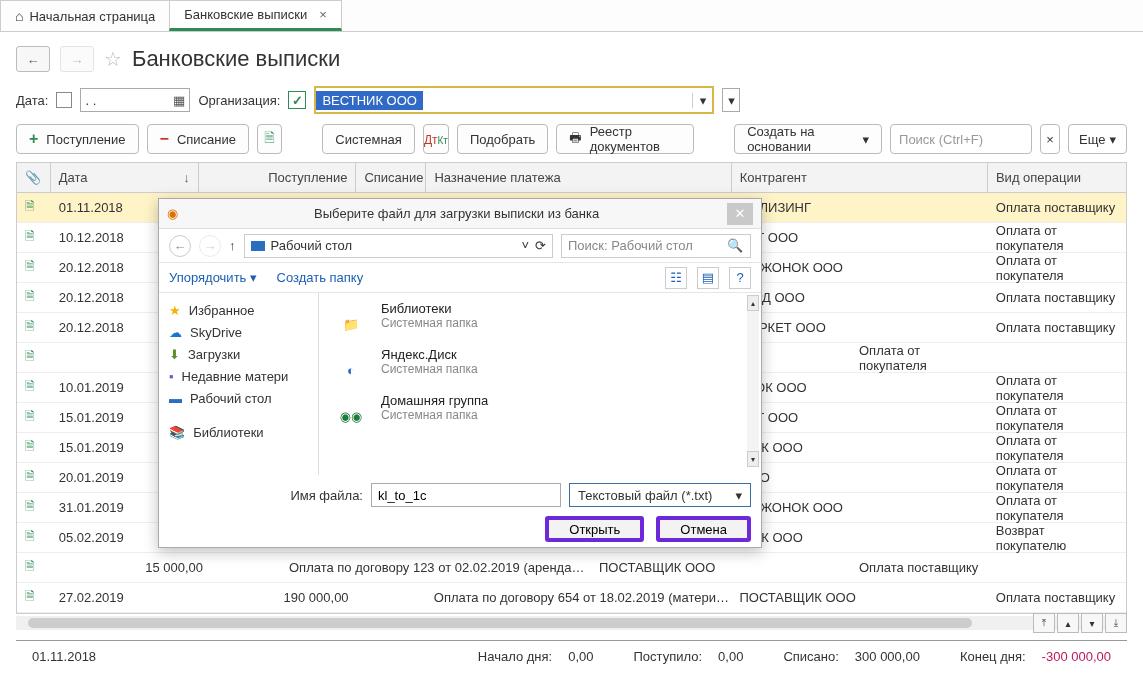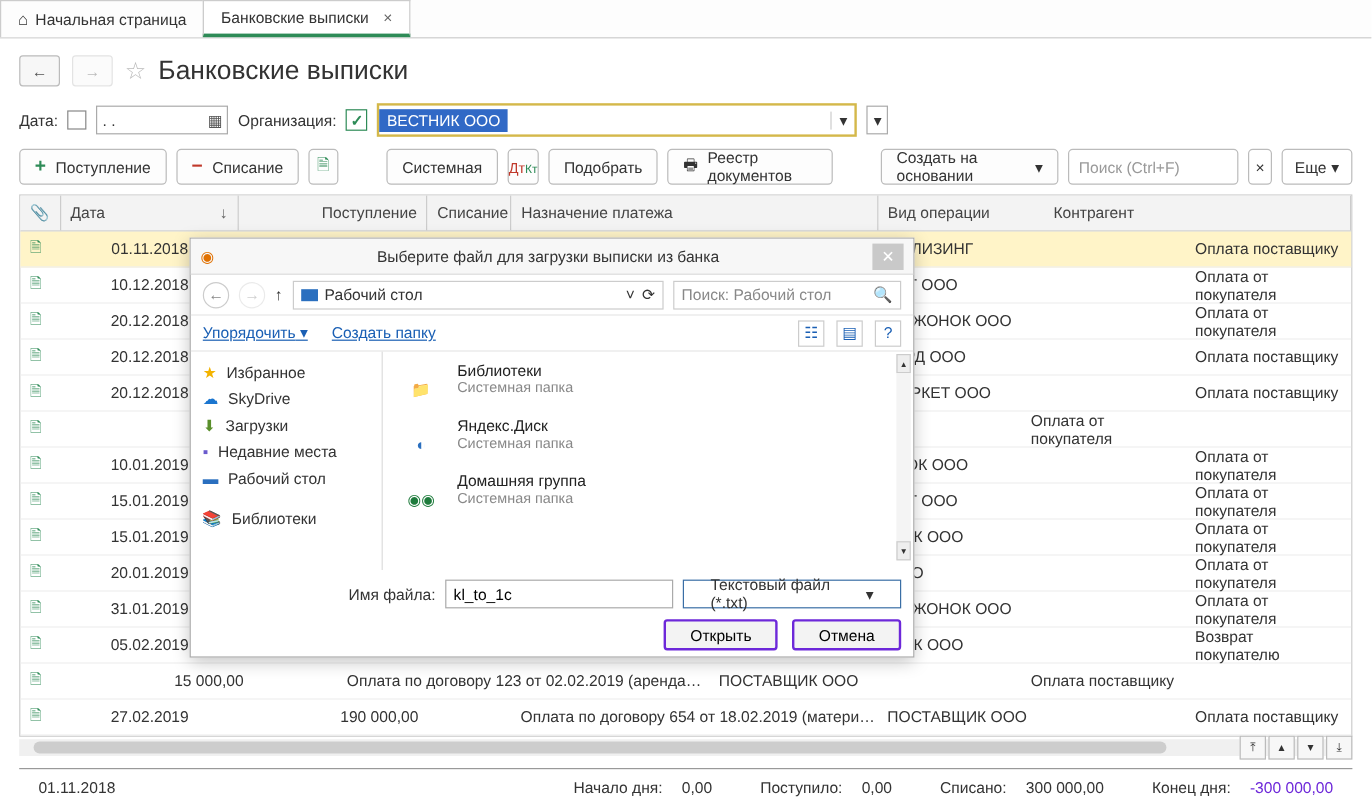--- a/index.html
+++ b/index.html
@@ -26,68 +26,68 @@
 .btn { border:1px solid #bbb; background:#fdfdfd; height:30px; padding:0 12px; display:flex; align-items:center; gap:8px; border-radius:4px; cursor:pointer;}
 .btn-icon { width:30px; padding:0; justify-content:center;}
 .plus { color:#2e8b57; font-weight:bold; font-size:16px;}
 .minus { color:#c0392b; font-weight:bold; font-size:16px;}
 .search-box { border:1px solid #bbb; height:30px; width:170px; display:flex; align-items:center; padding:0 8px; color:#999; border-radius:4px;}
 .x-btn { border:1px solid #bbb; width:24px; height:30px; display:flex; align-items:center; justify-content:center; border-radius:4px;}
 .more-btn { border:1px solid #bbb; height:30px; padding:0 10px; display:flex; align-items:center; gap:4px; border-radius:4px;}
 .grid { border:1px solid #ccc; margin:0 16px;}
 .ghead { display:flex; background:#f3f3f3; border-bottom:1px solid #ccc; height:30px; align-items:center;}
 .gh { border-right:1px solid #ccc; padding:0 8px; height:100%; display:flex; align-items:center; color:#444;}
-.gc-clip{width:34px;} .gc-date{width:150px;justify-content:center;} .gc-in{width:160px; justify-content:flex-end;} .gc-out{width:70px;} .gc-desc{width:310px;} .gc-contr{width:260px;} .gc-op{width:140px; border-right:none;}
+.gc-clip{width:34px;} .gc-date{width:150px;} .gc-in{width:160px; justify-content:flex-end;} .gc-out{width:70px;} .gc-desc{width:310px;} .gc-contr{width:260px;} .gc-op{width:140px; border-right:none;}
 .sort-ar{ margin-left:auto; color:#666;}
 .grow { display:flex; height:30px; align-items:center; border-bottom:1px solid #eee;}
 .grow.sel { background:#fff4c8;}
 .gc { padding:0 8px; height:100%; display:flex; align-items:center;}
 .doc-icon { color:#2e8b57; font-size:12px;}
 .gc-in-v { justify-content:flex-end; text-align:right; width:160px; color:#333; white-space:pre;}
 .gc-out-v { width:70px;}
 .gc-desc-v { width:310px; overflow:hidden; white-space:nowrap; text-overflow:ellipsis;}
 .scroll-area { position:relative;}
 .scroll-bar { height:14px; background:#f0f0f0; margin:2px 16px 0; display:flex; align-items:center;}
 .scroll-thumb { height:10px; background:#cdcdcd; border-radius:5px; width:85%; margin-left:12px;}
 .scroll-btns { display:flex; gap:2px; margin-left:auto;}
 .sb { width:22px; height:20px; border:1px solid #bbb; background:#f7f7f7; font-size:10px; display:flex; align-items:center; justify-content:center;}
 .status { display:flex; align-items:center; padding:8px 16px; border-top:1px solid #999; margin:10px 16px 0; gap:40px; font-size:14px;}
 .status .v { margin-left:16px;}
-.neg { color:#6d28d9;}
+.neg { color:#be185d;}
 
 .dialog { position:absolute; left:158px; top:198px; width:604px; height:350px; background:#fff; border:1px solid #aaa; box-shadow:0 4px 14px rgba(0,0,0,.25);}
 .dlg-title { height:30px; background:#f7f7f7; display:flex; align-items:center; padding:0 8px; font-size:15px; border-bottom:1px solid #ddd;}
 .dlg-title .ic { color:#e07000; margin-right:8px;}
 .dlg-title .t { flex:1; text-align:center;}
 .dlg-close { width:26px; height:22px; background:#c9c9c9; color:#fff; display:flex; align-items:center; justify-content:center;}
 .dlg-nav { height:34px; display:flex; align-items:center; gap:8px; padding:0 10px; border-bottom:1px solid #e6e6e6;}
 .nav-circ { width:22px; height:22px; border:1px solid #ccc; border-radius:50%; display:flex; align-items:center; justify-content:center; color:#888;}
 .path-box { border:1px solid #ccc; height:24px; flex:1; display:flex; align-items:center; padding:0 6px; gap:6px;}
 .desk-icon { width:14px; height:10px; background:#2a6fbf;}
 .search2 { border:1px solid #ccc; height:24px; width:190px; padding:0 6px; color:#888; display:flex; align-items:center; gap:6px;}
 .dlg-bar { height:30px; display:flex; align-items:center; padding:0 10px; gap:20px; border-bottom:1px solid #e6e6e6;}
-.link { color:#1a5fb4; cursor:pointer;text-decoration:underline;}
+.link { color:#1a5fb4; cursor:pointer;}
 .view-icons { margin-left:auto; display:flex; gap:10px;}
 .vi { width:22px; height:22px; border:1px solid #ccc; display:flex; align-items:center; justify-content:center; color:#1a5fb4;}
 .dlg-body { display:flex; height:182px;}
 .dlg-side { width:160px; border-right:1px solid #ddd; padding:6px 10px; overflow:hidden;}
 .side-item { display:flex; align-items:center; gap:8px; height:22px;}
 .fav { color:#f3b300;} .sky{color:#1a75cf;} .dl{color:#5a8f2c;} .rec{color:#6a5acd;} .desk{color:#2a6fbf;} .lib{color:#8f6a1c;}
 .dlg-main { flex:1; padding:8px 12px;}
 .li { display:flex; gap:10px; height:46px;}
 .li .icon { width:40px; display:flex; align-items:center; justify-content:center; font-size:28px;}
 .li .txt .t1 { color:#222;}
 .li .txt .t2 { color:#888; font-size:12px;}
 .folder-ic { color:#f0b23c;}
 .cloud-ic { color:#2a6fbf;}
 .group-ic { color:#1e7b3c;}
 .dlg-foot { display:flex; align-items:center; gap:8px; padding:6px 10px; height:40px;}
 .fn { border:1px solid #aaa; height:24px; width:190px; padding:0 6px;}
-.ftype { border:1px solid #3a6ea5; height:24px; width:182px; padding:0 22px; display:flex; align-items:center;}
-.dbtn { border:2px solid #6d28d9; background:#f3f3f3; height:26px; padding:0 20px; border-radius:3px;}
+.ftype { border:1px solid #3a6ea5; height:24px; width:182px; padding:0 8px; display:flex; align-items:center;}
+.dbtn { border:4px solid #6d28d9; background:#f3f3f3; height:26px; padding:0 20px; border-radius:3px;}
 .dlg-scroll { position:absolute; right:2px; top:96px; bottom:80px; width:12px; display:flex; flex-direction:column;}
 .dsb{height:16px; background:#eee; border:1px solid #ccc; display:flex; align-items:center; justify-content:center; font-size:8px;}
 .track{flex:1; background:#f4f4f4;}
 </style>
 </head>
 <body>
 
 <div class="tabs">
   <div class="tab">
       <span class="home-icon">⌂</span>
@@ -174,25 +174,25 @@
       </div>
     <div class="gh gc-in">
         <span>Поступление</span>
       </div>
     <div class="gh gc-out">
         <span>Списание</span>
       </div>
     <div class="gh gc-desc">
         <span>Назначение платежа</span>
       </div>
+    <div class="gh gc-contr">
+        <span>Контрагент</span>
+      </div>
     <div class="gh gc-op">
         <span>Вид операции</span>
-      </div>
-    <div class="gh gc-contr">
-        <span>Контрагент</span>
       </div>
   </div>
   <div class="scroll-area" id="rows">
       <div class="grow sel">
         <div class="gc gc-clip">
           <span class="doc-icon">🗎</span>
         </div>
         <div class="gc gc-date" style="width:150px">
           <span>01.11.2018</span>
         </div>
@@ -537,21 +537,21 @@
       <div class="side-item">
           <span class="sky">☁</span>
           <span>SkyDrive</span>
         </div>
       <div class="side-item">
           <span class="dl">⬇</span>
           <span>Загрузки</span>
         </div>
       <div class="side-item">
           <span class="rec">▪</span>
-          <span>Недавние места</span>
+          <span>Недавние матери</span>
         </div>
       <div class="side-item">
           <span class="desk">▬</span>
           <span>Рабочий стол</span>
         </div>
       <div style="height:12px"></div>
       <div class="side-item">
           <span class="lib">📚</span>
           <span>Библиотеки</span>
         </div>

